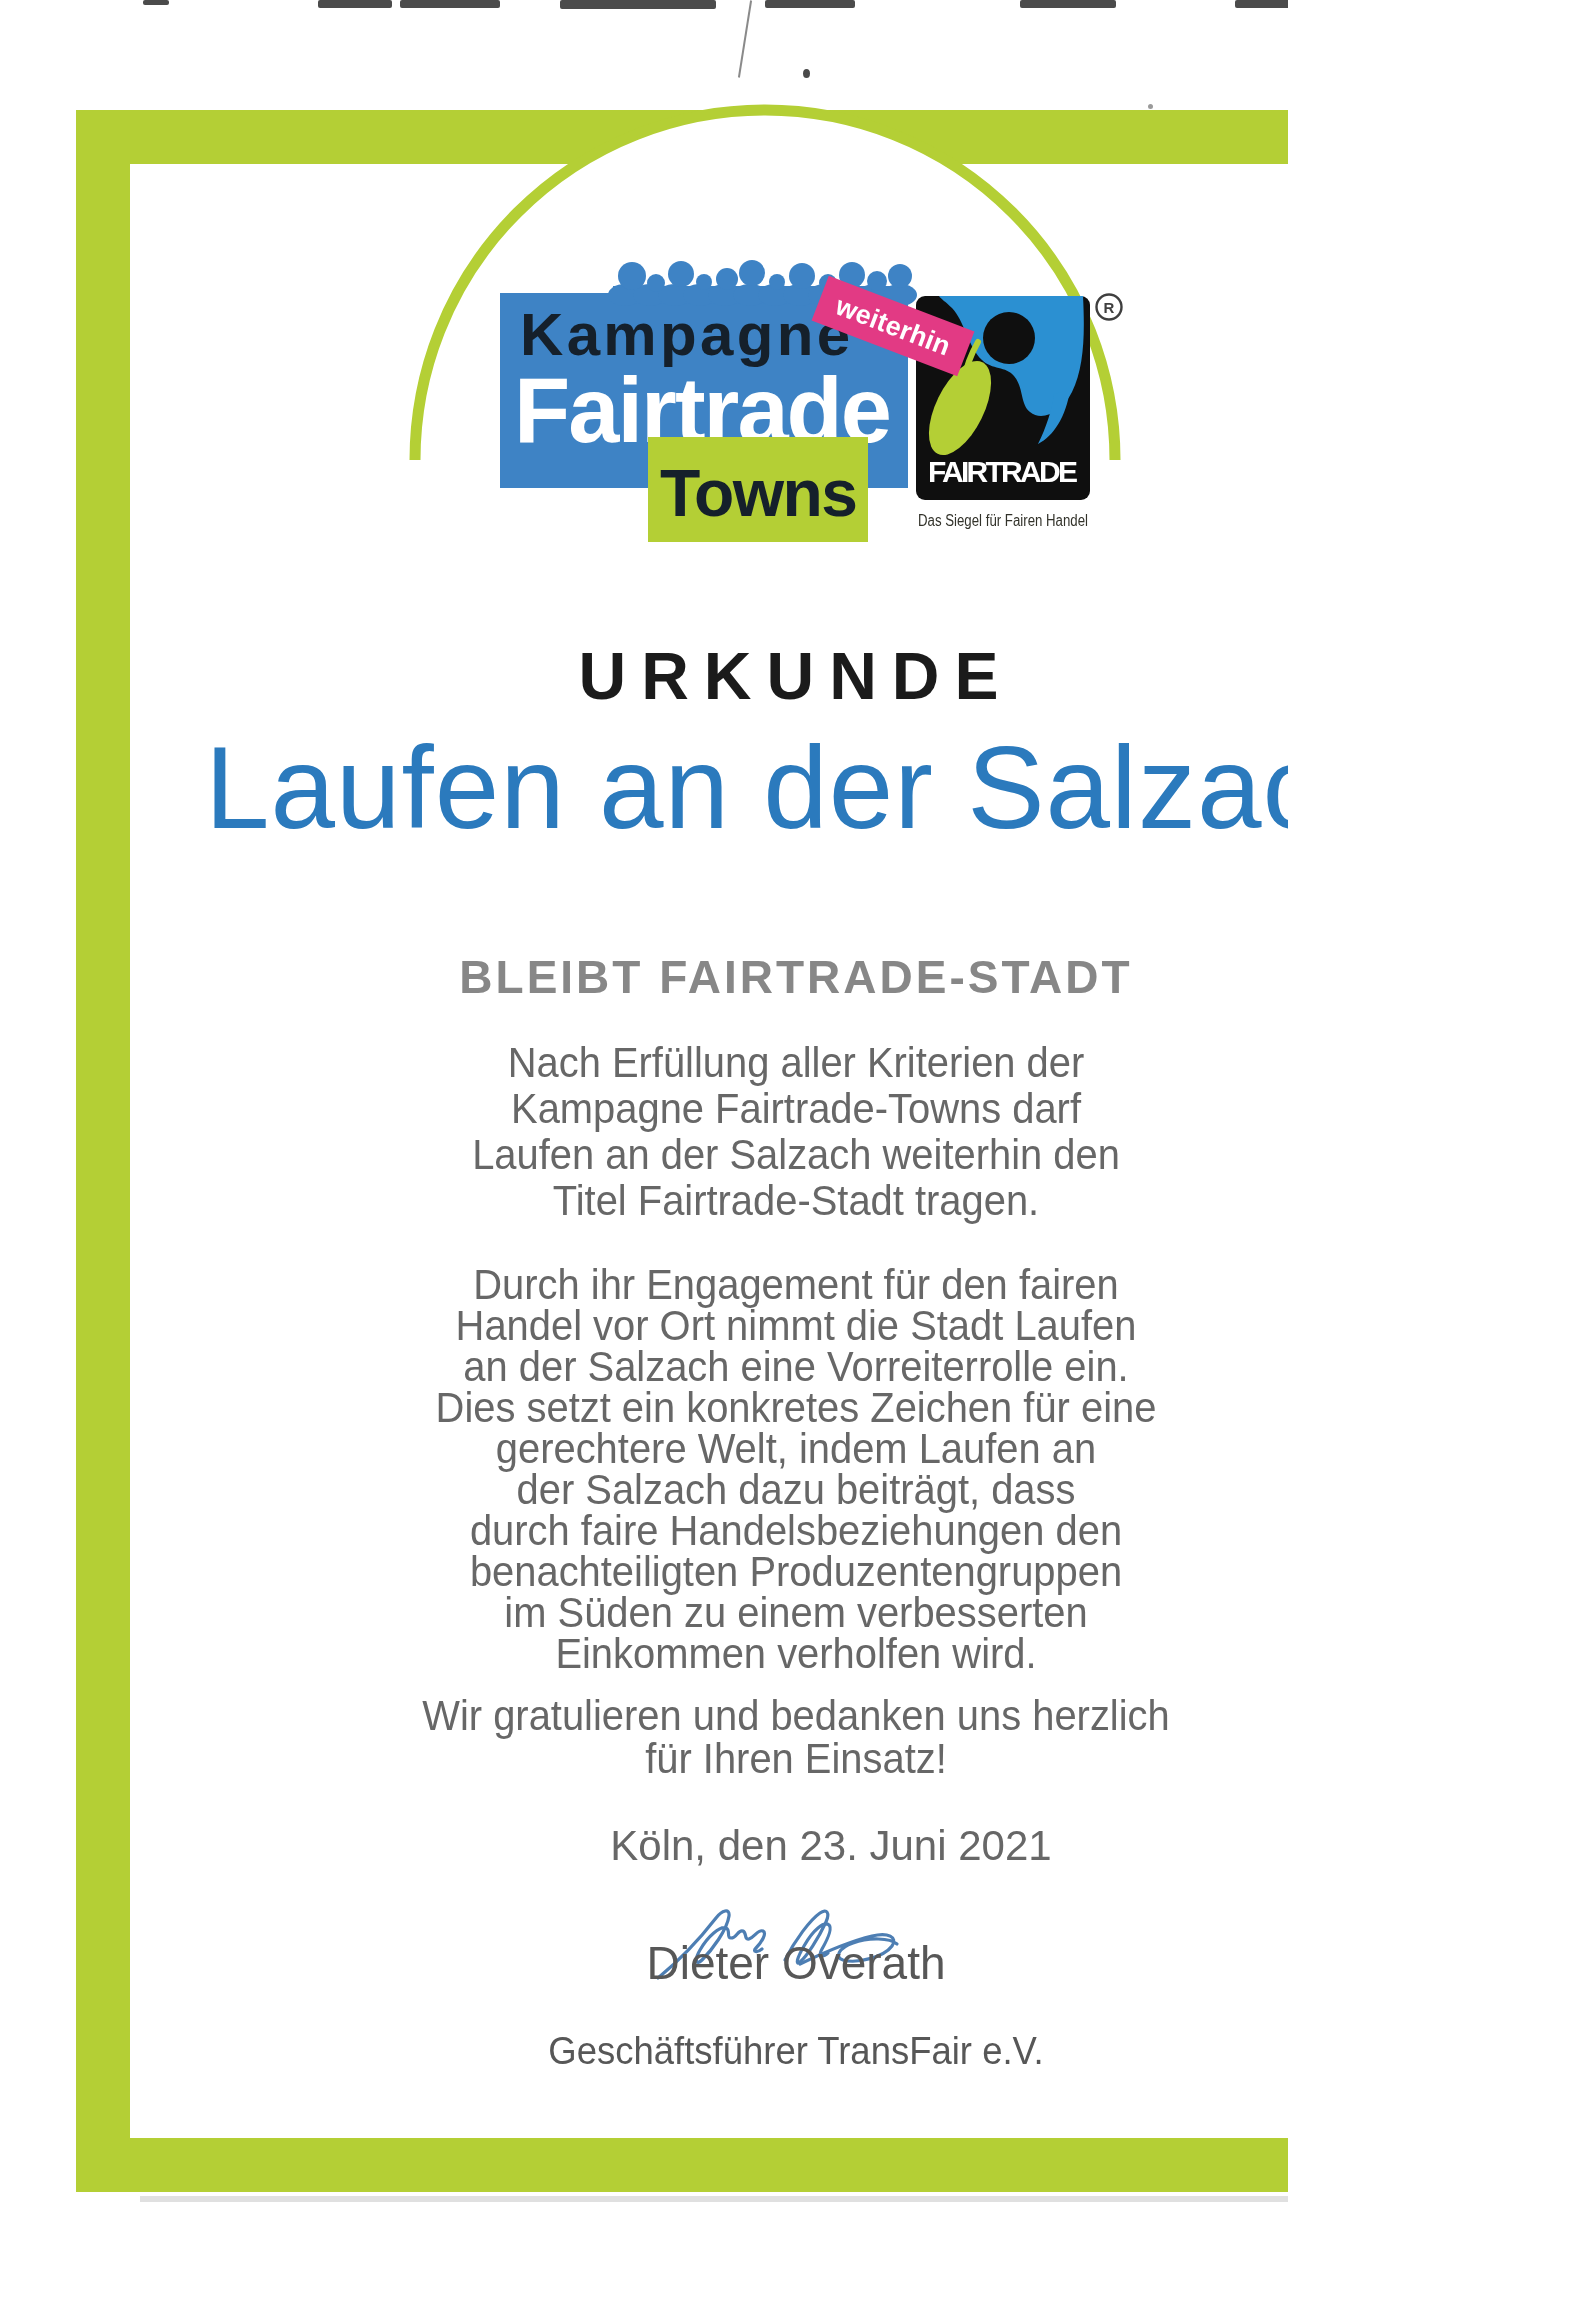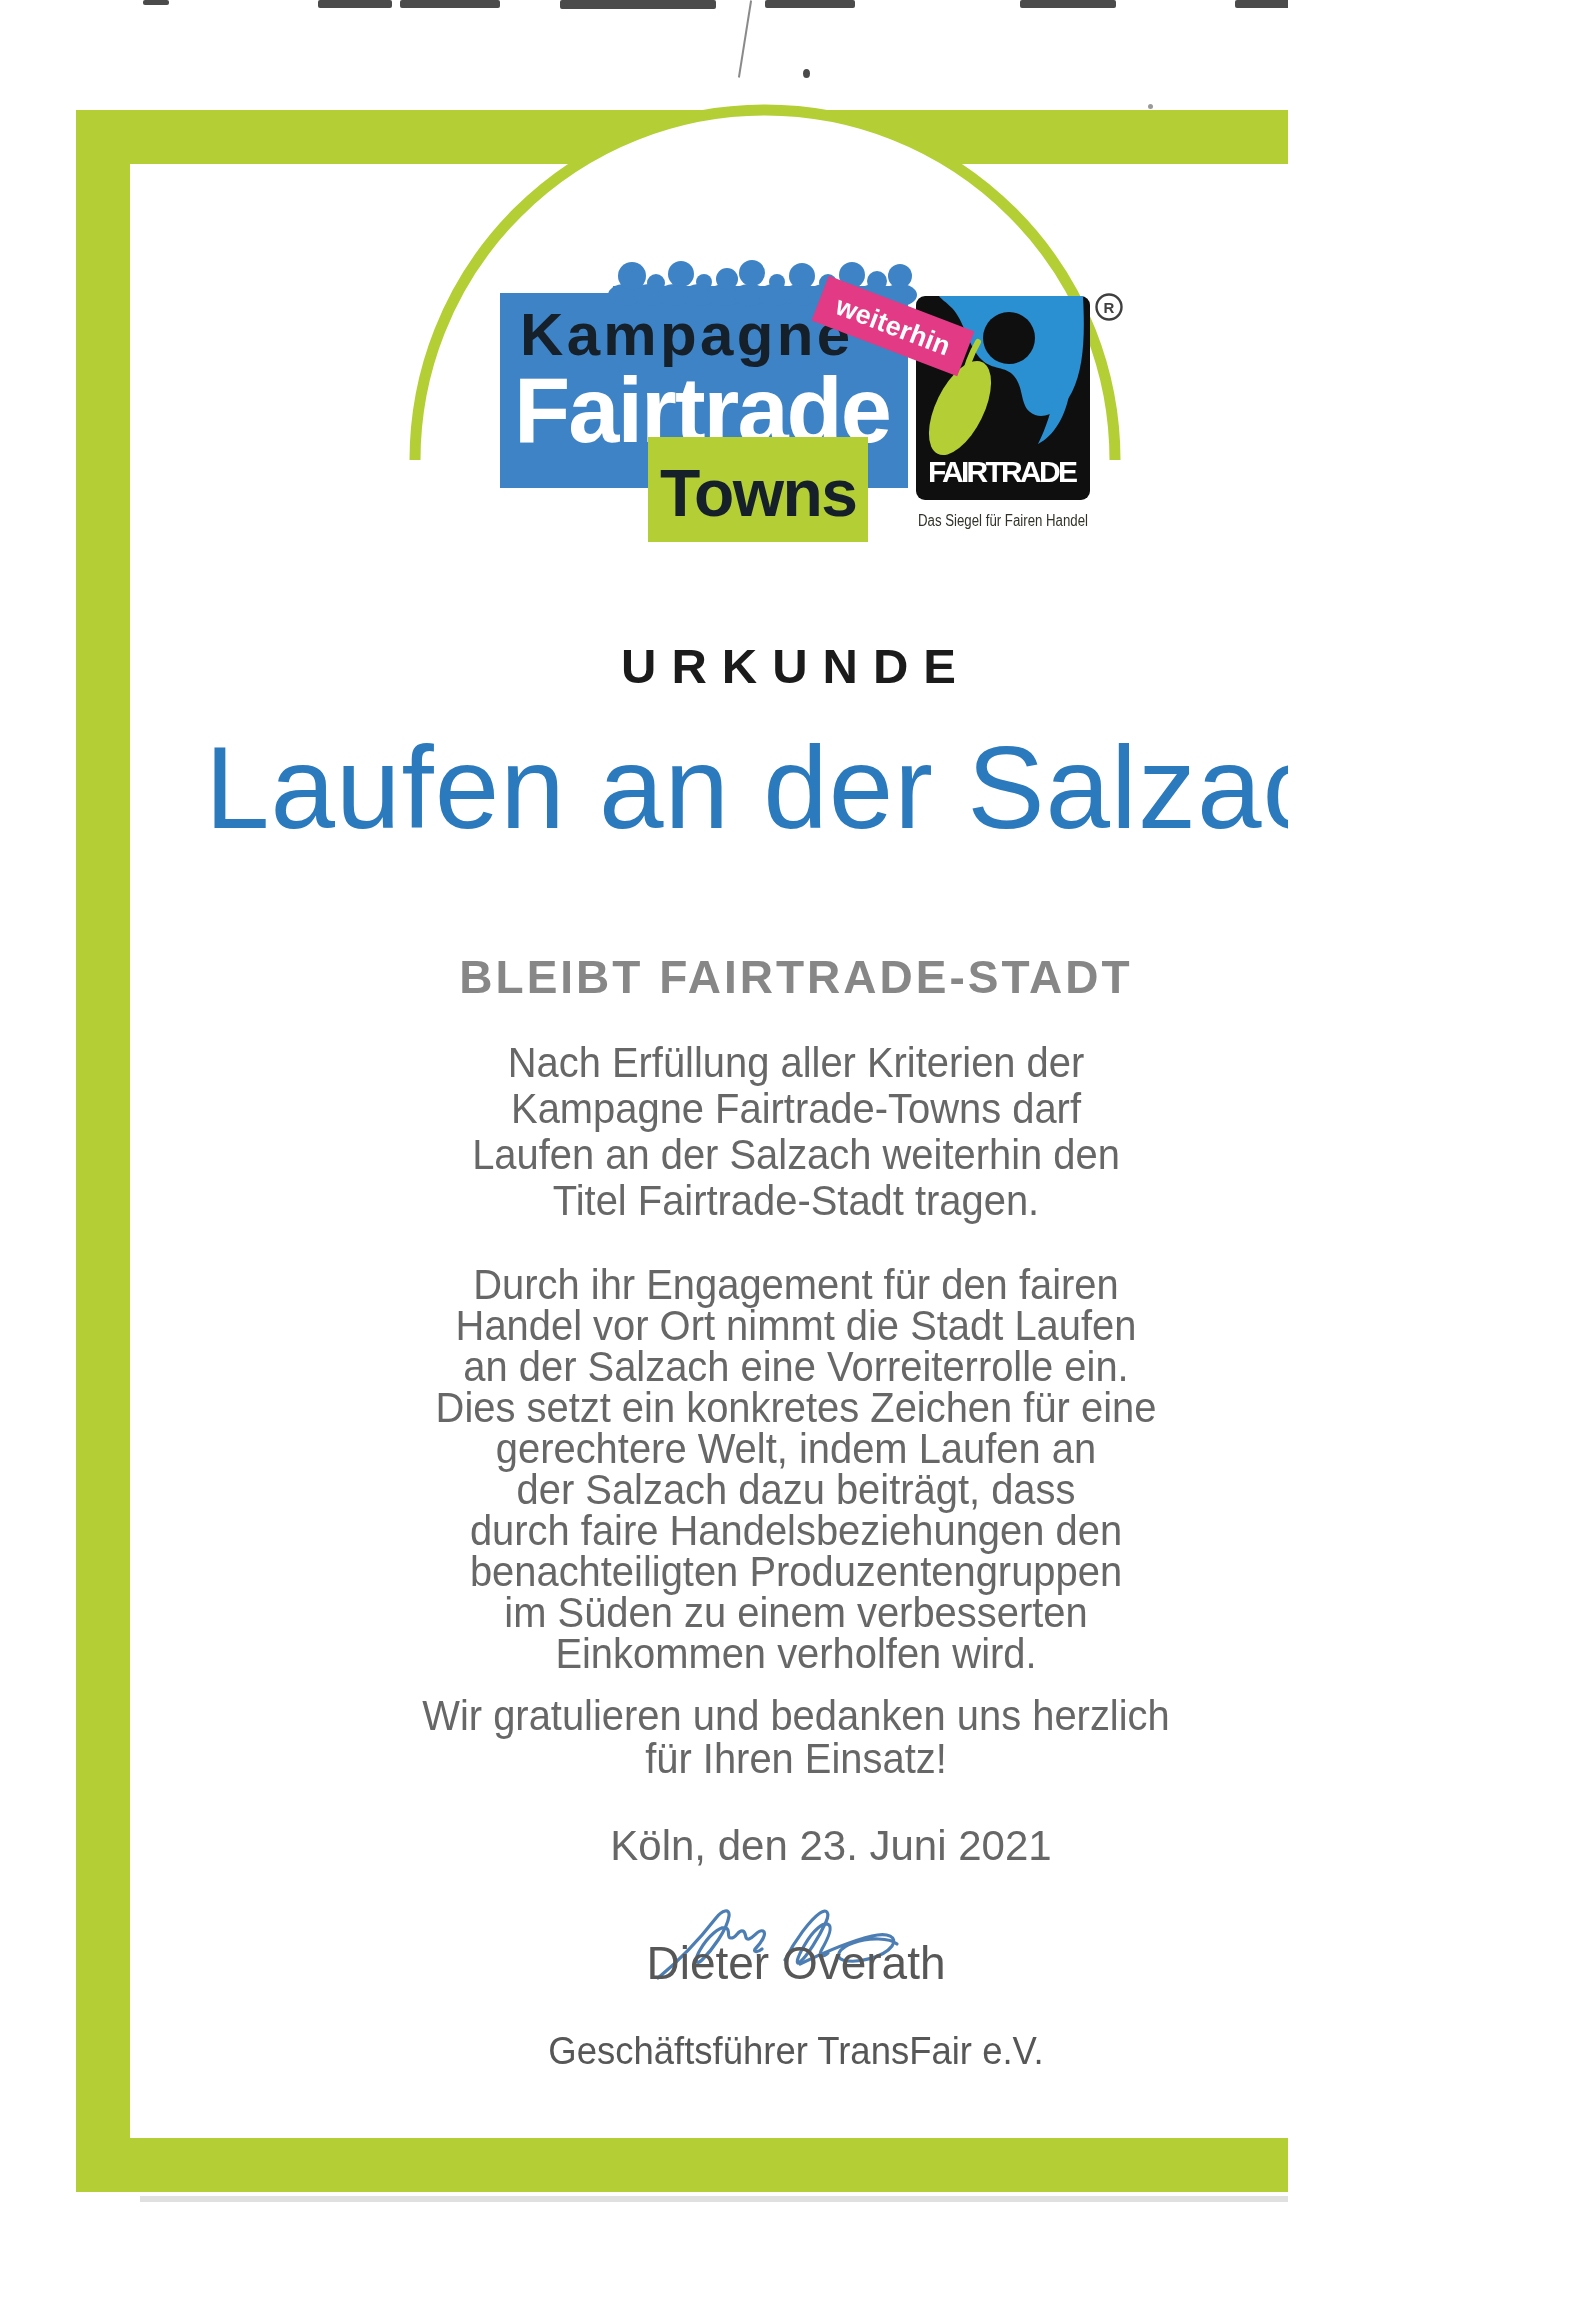--- a/index.html
+++ b/index.html
@@ -23,21 +23,21 @@
   #frame{
     left:76px;top:110px;width:1438px;height:2082px;
     box-sizing:border-box;border:54px solid var(--lime);
   }
   
   .noise{background:#2b2b2b;opacity:.85;border-radius:2px;}
   .speck{border-radius:50%;}
   #shadow-bottom{left:140px;top:2196px;width:1362px;height:6px;background:#cfcfcf;opacity:.65;}
   
   .centered{left:0;width:1592px;text-align:center;}
-  #title{top:638px;font-size:49px;font-weight:bold;color:#1b1b1b;letter-spacing:15px;}
+  #title{top:638px;font-size:66px;font-weight:bold;color:#1b1b1b;letter-spacing:15px;}
   #city{top:721px;font-size:116px;font-weight:normal;color:var(--headline-blue);letter-spacing:1px;}
   #subtitle{top:950px;font-size:46px;font-weight:700;color:var(--light-gray);letter-spacing:3px;}
   .para{color:var(--body-gray);transform:scaleX(.95);transform-origin:50% 0;}
   #para1{top:1040px;font-size:42px;line-height:46px;}
   #para2{top:1264px;font-size:42px;line-height:41px;}
   #para3{top:1694px;font-size:42px;line-height:43px;}
   #date-line{top:1822px;font-size:42px;color:var(--body-gray);padding-left:35px;}
   #signer-name{top:1936px;font-size:46px;color:#575757;}
   #signer-title{top:2030px;font-size:38px;color:#575757;transform:scaleX(.96);transform-origin:50% 0;}
 </style>

